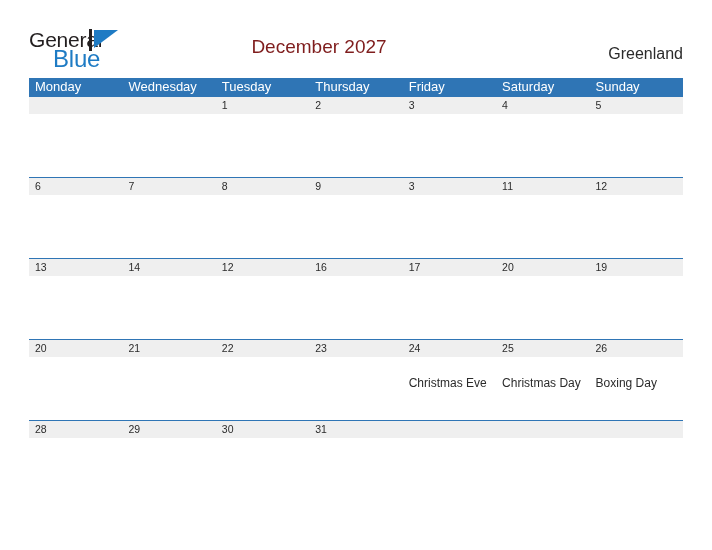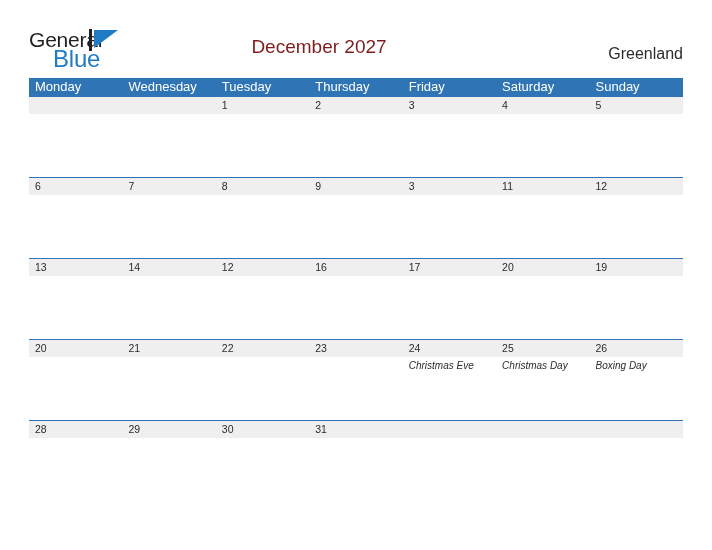--- a/index.html
+++ b/index.html
@@ -142,28 +142,27 @@
   .day-num {
     display: block;
     font-size: 10.5px;
     line-height: 17px;
     height: 17px;
     color: #2b2b2b;
     font-family: "Liberation Sans", sans-serif;
   }
   .day-event {
     display: block;
-    font-size: 10px;
+    font-size: 12px;
     line-height: 13px;
     color: #2b2b2b;
-    margin-top: 2px;
+    margin-top: 20px;
     font-family: "Liberation Sans", sans-serif;
     white-space: nowrap;
     overflow: hidden;
-    font-style: italic;
   }
 </style>
 </head>
 <body>
 
 <div class="page-header">
 
   <div class="logo">
     <span class="logo-general">General</span>
     <span class="logo-blue">Blue</span>

